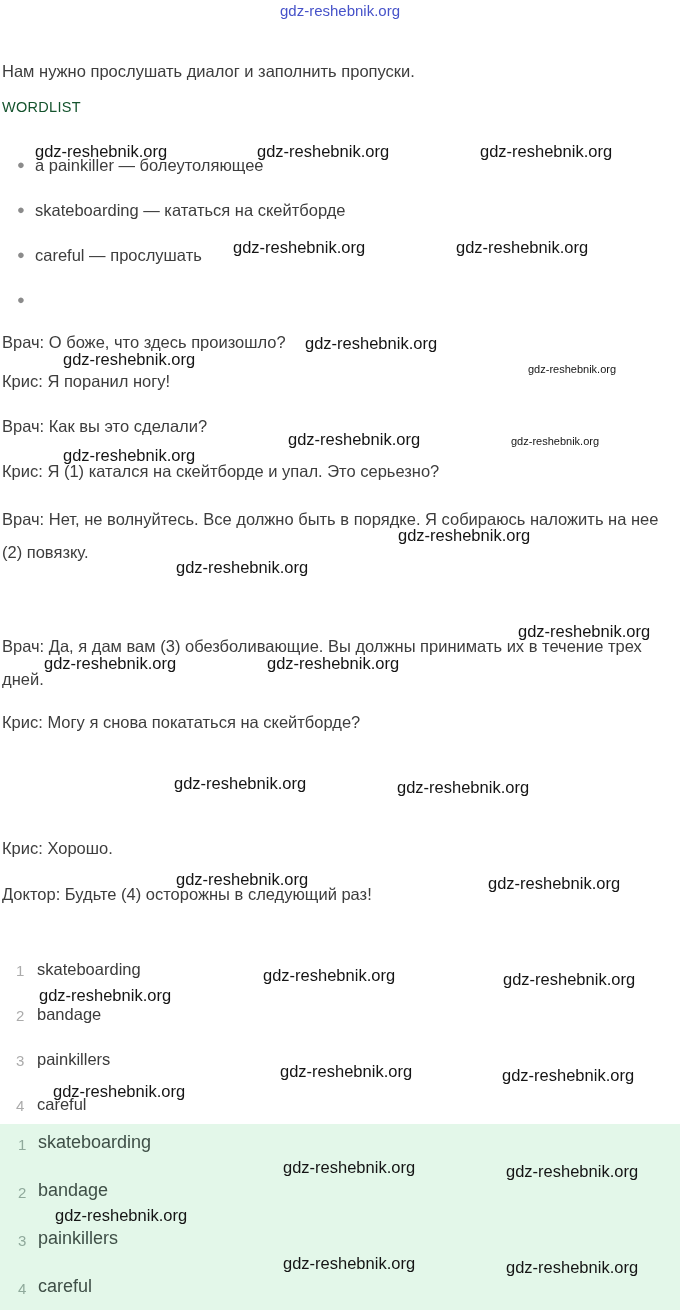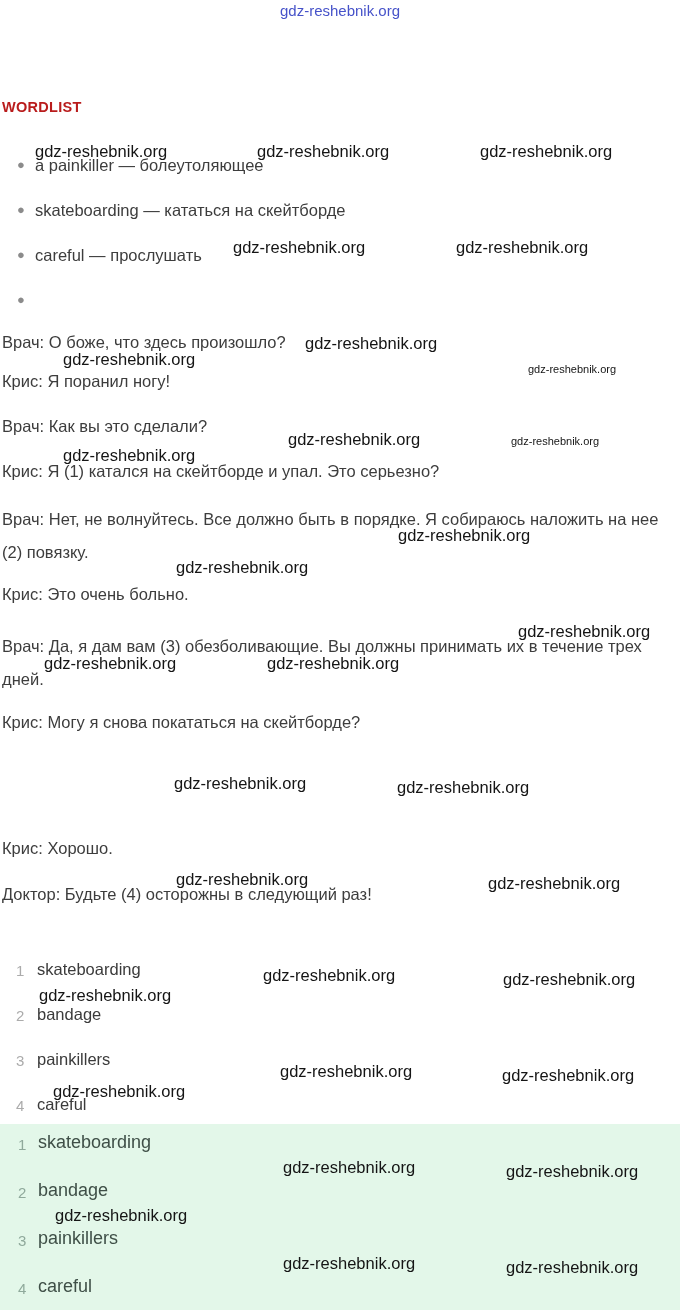--- a/index.html
+++ b/index.html
@@ -20,22 +20,22 @@
   .wm-top {
     position:absolute; top:2px; left:0; right:0;
     text-align:center;
     color:#4652c9;
     font-size:15px;
   }
   .para { font-size:16.5px; line-height:24px; color:#3d3d3d; }
   .para.wrap { line-height:33px; }
   .wordlist-title {
     font-size:14.5px;
-    font-weight:bold;
-    color:#b91c1c;
+    font-weight:normal;
+    color:#14532d;
     letter-spacing:0.3px;
   }
   .bullets { list-style:none; }
   .bullets li {
     position:relative;
     height:45px;
     padding-left:33px;
     font-size:16.5px;
     color:#3d3d3d;
   }
@@ -79,20 +79,21 @@
   }
   .wm-sm { font-size:11px; }
 </style>
 </head>
 <body>
 
 <div class="page">
 
   <div class="wm-top">gdz-reshebnik.org</div>
 
+  <p class="para abs" style="top:59px">Нам нужно прослушать диалог и заполнить пропуски.</p>
 
   <h2 class="wordlist-title abs" style="top:99px">WORDLIST</h2>
 
   <ul class="bullets abs" style="top:156px">
     <li>
       <span class="bullet-dot">●</span>
       <span>a painkiller — болеутоляющее</span>
     </li>
     <li>
       <span class="bullet-dot">●</span>
@@ -105,21 +106,20 @@
     <li>
       <span class="bullet-dot">●</span>
     </li>
   </ul>
 
   <p class="para abs" style="top:330px">Врач: О боже, что здесь произошло?</p>
   <p class="para abs" style="top:369px">Крис: Я поранил ногу!</p>
   <p class="para abs" style="top:414px">Врач: Как вы это сделали?</p>
   <p class="para abs" style="top:459px">Крис: Я (1) катался на скейтборде и упал. Это серьезно?</p>
   <p class="para wrap abs" style="top:503px">Врач: Нет, не волнуйтесь. Все должно быть в порядке. Я собираюсь наложить на нее (2) повязку.</p>
-  <p class="para abs" style="top:582px">Крис: Это очень больно.</p>
   <p class="para wrap abs" style="top:630px">Врач: Да, я дам вам (3) обезболивающие. Вы должны принимать их в течение трех дней.</p>
   <p class="para abs" style="top:710px">Крис: Могу я снова покататься на скейтборде?</p>
   <p class="para abs" style="top:836px">Крис: Хорошо.</p>
   <p class="para abs" style="top:882px">Доктор: Будьте (4) осторожны в следующий раз!</p>
 
   <div class="answers-plain abs" style="top:960px; left:0; right:0;">
     <div class="answer-row">
       <span class="num">1</span>
       <span class="word">skateboarding</span>
     </div>

